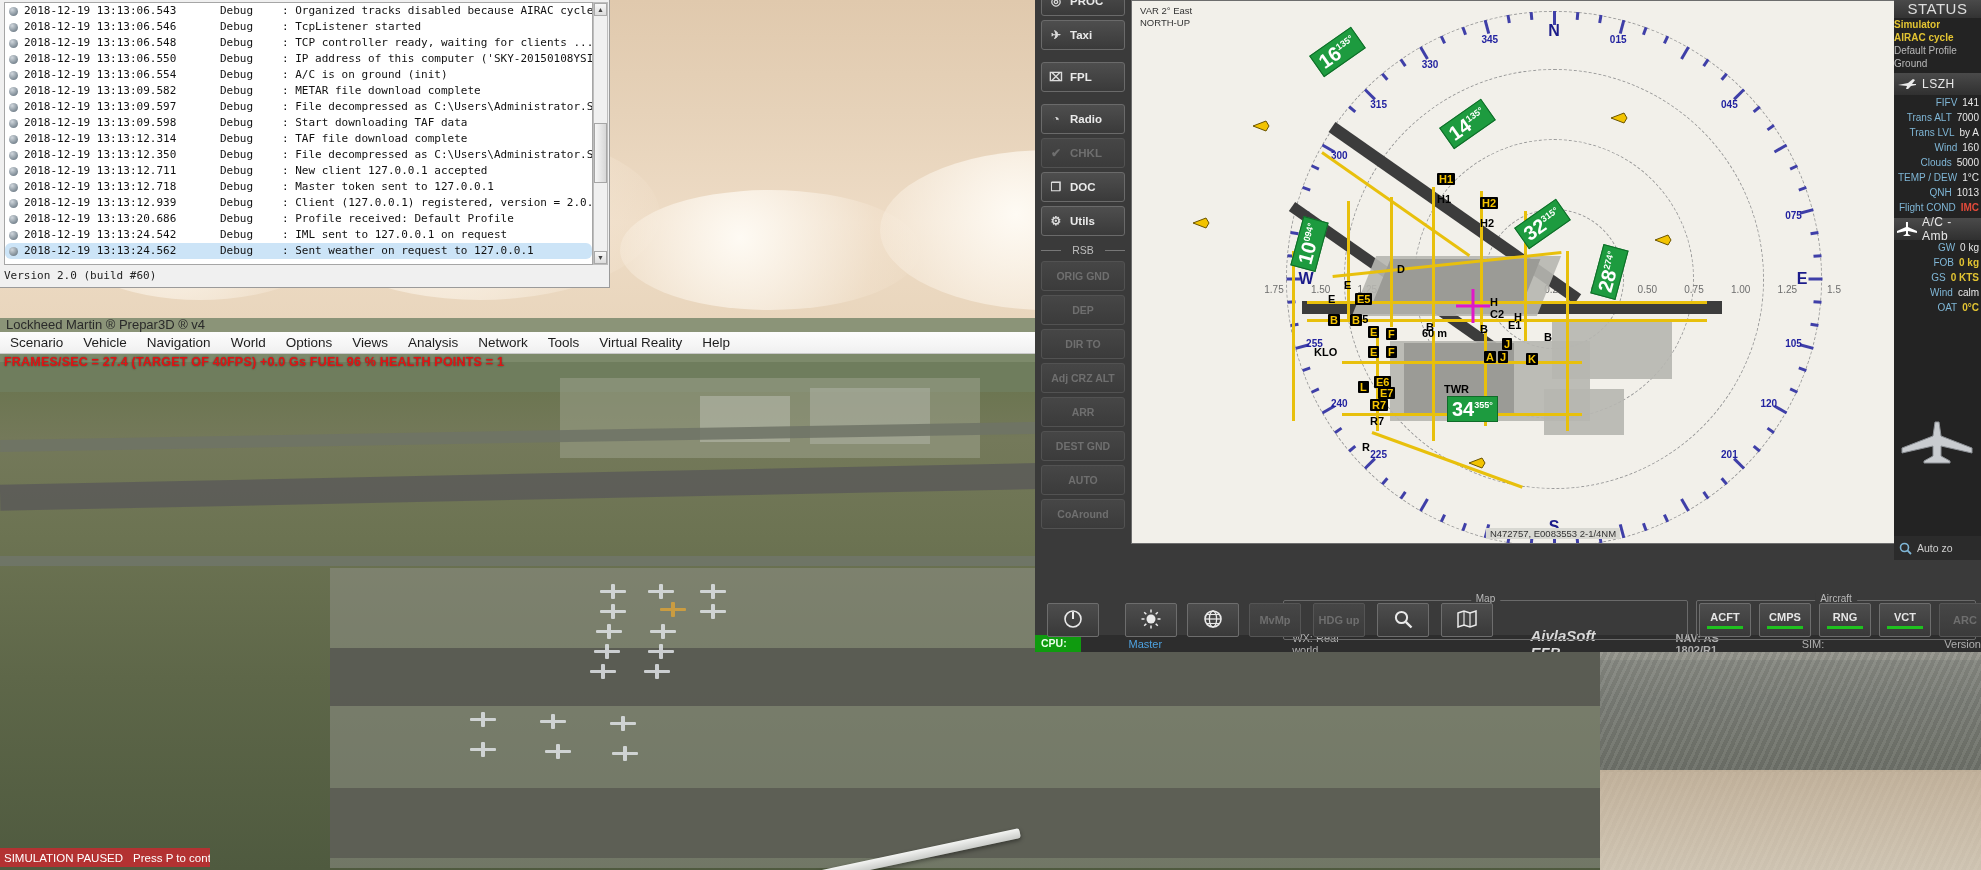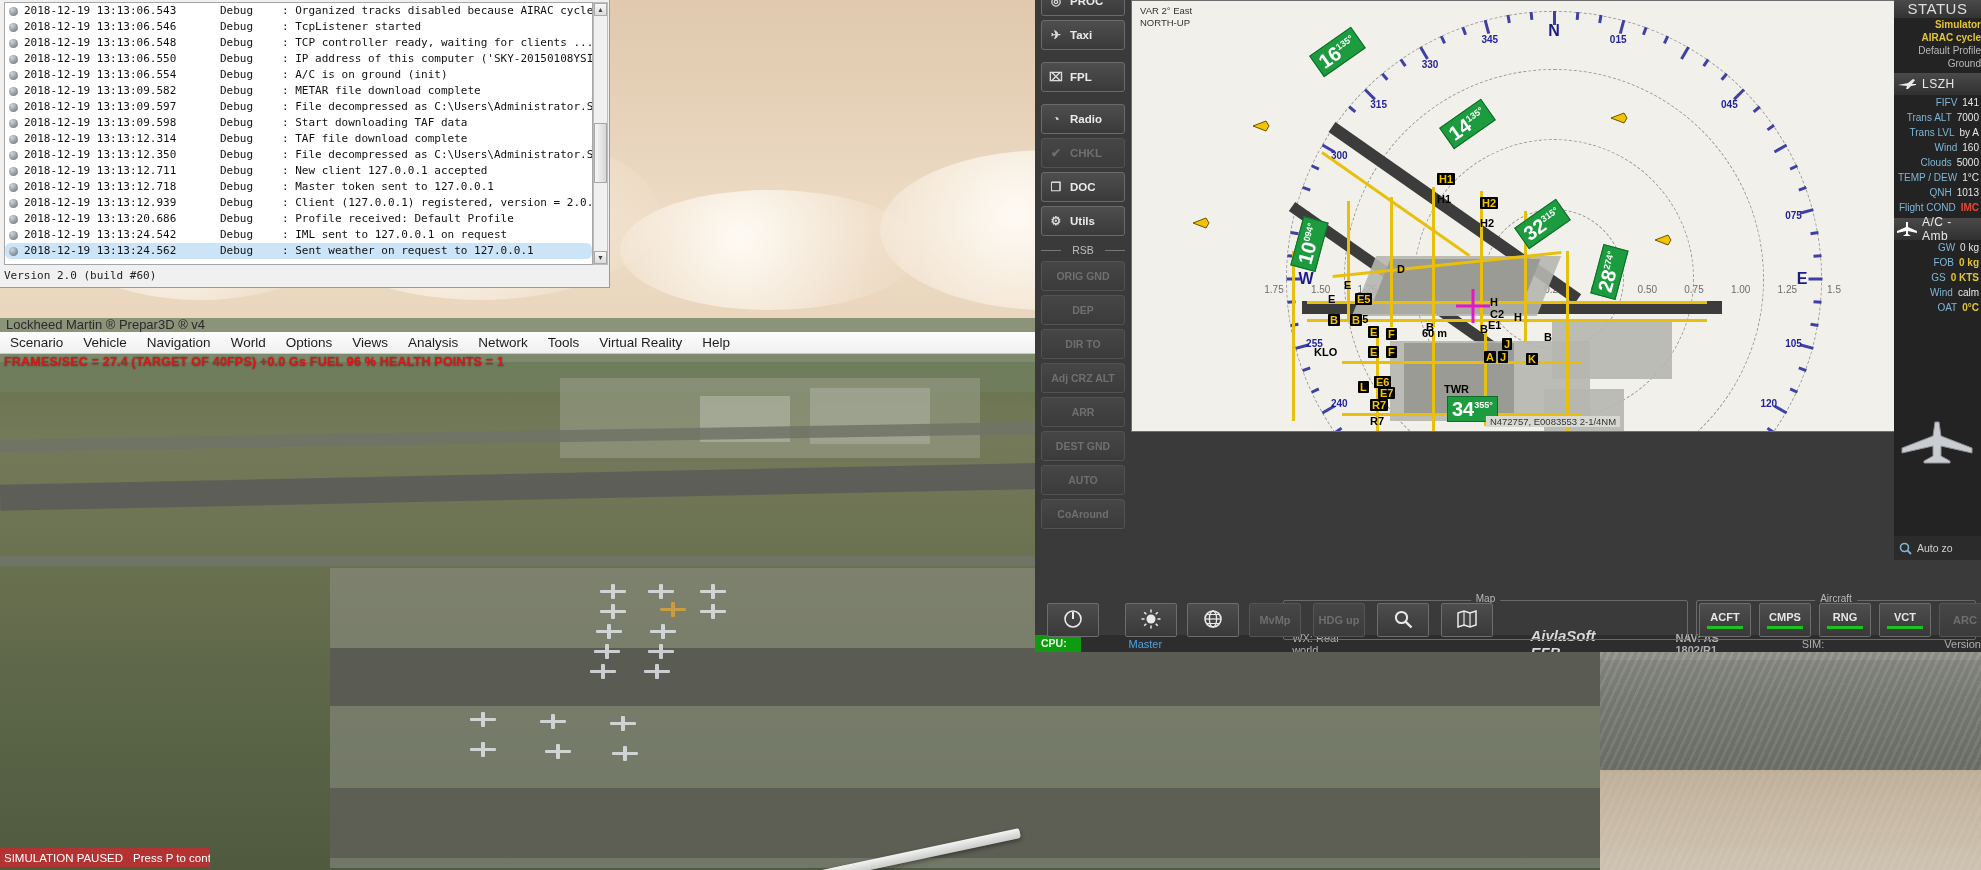--- a/index.html
+++ b/index.html
@@ -173,21 +173,21 @@
   }
   .efb-rsb-label::before, .efb-rsb-label::after {
     content:''; position:absolute; top: 50%; width: 20px; height:1px; background:#777;
   }
   .efb-rsb-label::before { left: 0; }
   .efb-rsb-label::after { right: 0; }
   .efb-btn.wide { justify-content:center; padding-left:0; font-size: 10.5px; }
 
   
   .efb-map {
-    position:absolute; left: 96px; top: 0; right: 6px; top: 0; height: 432px;
+    position:absolute; left: 96px; top: 0; right: 6px; top: 0; height: 544px;
     background:#f2f0ea; border:1px solid #6d6d6d; overflow:hidden;
   }
   .ring {
     position:absolute; border:1px dashed #9a9a9a; border-radius:50%;
     left:50%; top:50%; transform: translate(-50%,-50%);
   }
   .compass-tick {
     position:absolute; left: 50%; top: 50%; width: 1px; height: 268px;
     transform-origin: 50% 100%;
   }
@@ -267,21 +267,21 @@
   .rpanel {
     position:absolute; left: 1894px; top: 0; width: 87px; height: 560px;
     background:#232323; color:#d8d8d8; overflow:hidden;
     font-family:"Liberation Sans", sans-serif; font-size: 10px;
   }
   .rp-hdr {
     height: 18px; line-height: 18px; text-align:center;
     background: linear-gradient(to bottom,#4a4a4a,#333);
     color:#dedede; font-size: 15px; letter-spacing: .5px;
   }
-  .rp-sub { text-align:right; line-height: 13px; }
+  .rp-sub { text-align:left; line-height: 13px; }
   .rp-sub .y { color:#e3c432; font-weight:bold; }
   .rp-sub .g { color:#b9b9b9; }
   .rp-apthdr {
     height: 22px; display:flex; align-items:center; gap: 5px; padding-left: 3px;
     background: linear-gradient(to bottom,#4a4a4a,#303030);
     margin-top: 3px;
   }
   .rp-apthdr .nm { font-size: 12px; color:#e8e8e8; letter-spacing:.5px; }
   .rp-row {
     display:flex; justify-content:flex-end; gap: 5px; line-height: 15px; padding-right: 2px;
@@ -775,21 +775,21 @@
             <i></i>
           </div>
           <div class="compass-tick" style="left: 422px; top: 10px; transform: rotate(355deg);">
             <i></i>
           </div>
           <div class="compass-lbl" style="left: 486.187px; top: 38.4504px;">015</div>
           <div class="compass-lbl" style="left: 597.362px; top: 102.638px;">045</div>
           <div class="compass-lbl" style="left: 661.55px; top: 213.813px;">075</div>
           <div class="compass-lbl" style="left: 661.55px; top: 342.187px;">105</div>
           <div class="compass-lbl" style="left: 636.774px; top: 402px;">120</div>
-          <div class="compass-lbl" style="left: 597.362px; top: 453.362px;">180</div>
+          <div class="compass-lbl" style="left: 597.362px; top: 453.362px;">201</div>
           <div class="compass-lbl" style="left: 246.638px; top: 453.362px;">225</div>
           <div class="compass-lbl" style="left: 207.226px; top: 402px;">240</div>
           <div class="compass-lbl" style="left: 182.45px; top: 342.187px;">255</div>
           <div class="compass-lbl" style="left: 207.226px; top: 154px;">300</div>
           <div class="compass-lbl" style="left: 246.638px; top: 102.638px;">315</div>
           <div class="compass-lbl" style="left: 298px; top: 63.2257px;">330</div>
           <div class="compass-lbl" style="left: 357.813px; top: 38.4504px;">345</div>
           <div class="compass-card" style="left: 422px; top: 30px;">N</div>
           <div class="compass-card" style="left: 670px; top: 278px;">E</div>
           <div class="compass-card" style="left: 422px; top: 526px;">S</div>
@@ -851,21 +851,21 @@
           <div class="twy-lbl" style="left: 236px; top: 325px;">E</div>
           <div class="twy-lbl" style="left: 254px; top: 327px;">F</div>
           <div class="twy-lbl" style="left: 236px; top: 345px;">E</div>
           <div class="twy-lbl" style="left: 254px; top: 345px;">F</div>
           <div class="twy-plain" style="left: 294px; top: 320px;">B</div>
           <div class="twy-plain" style="left: 348px; top: 322px;">B</div>
           <div class="twy-plain" style="left: 412px; top: 330px;">B</div>
           <div class="twy-plain" style="left: 358px; top: 295px;">H</div>
           <div class="twy-plain" style="left: 382px; top: 310px;">H</div>
           <div class="twy-plain" style="left: 358px; top: 307px;">C2</div>
-          <div class="twy-plain" style="left: 356px; top: 318px;">E1</div>
+          <div class="twy-plain" style="left: 376px; top: 318px;">E1</div>
           <div class="twy-lbl" style="left: 370px; top: 337px;">J</div>
           <div class="twy-lbl" style="left: 352px; top: 350px;">A</div>
           <div class="twy-lbl" style="left: 366px; top: 350px;">J</div>
           <div class="twy-lbl" style="left: 394px; top: 352px;">K</div>
           <div class="twy-lbl" style="left: 226px; top: 380px;">L</div>
           <div class="twy-lbl" style="left: 242px; top: 375px;">E6</div>
           <div class="twy-lbl" style="left: 246px; top: 386px;">E7</div>
           <div class="twy-lbl" style="left: 238px; top: 398px;">R7</div>
           <div class="twy-plain" style="left: 238px; top: 414px;">R7</div>
           <div class="twy-plain" style="left: 230px; top: 440px;">R</div>

